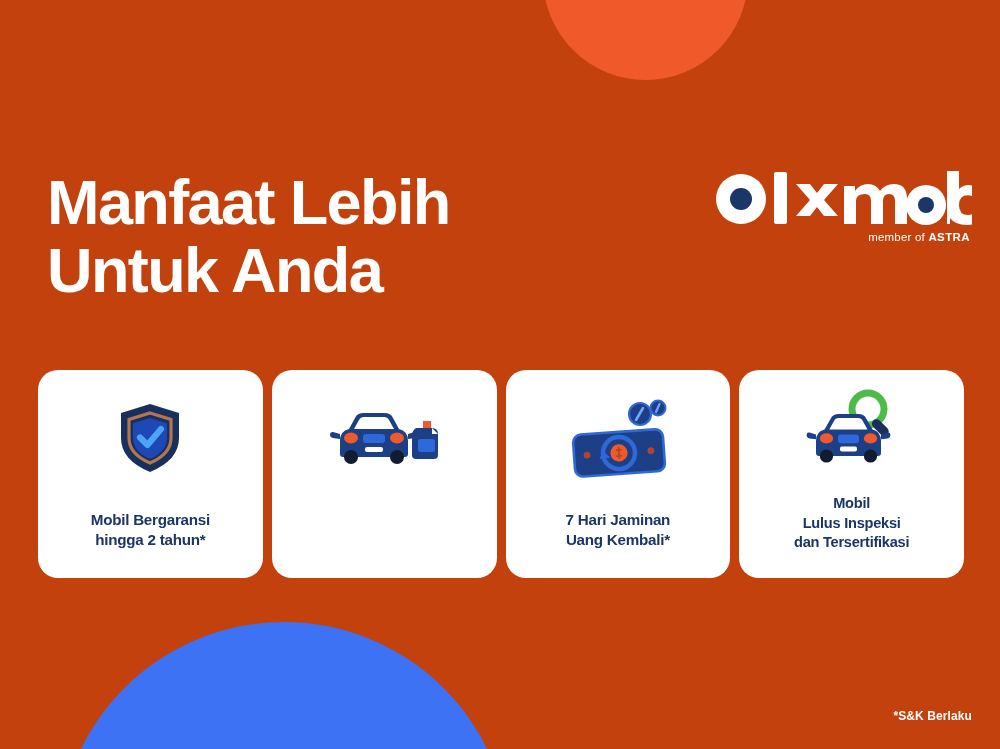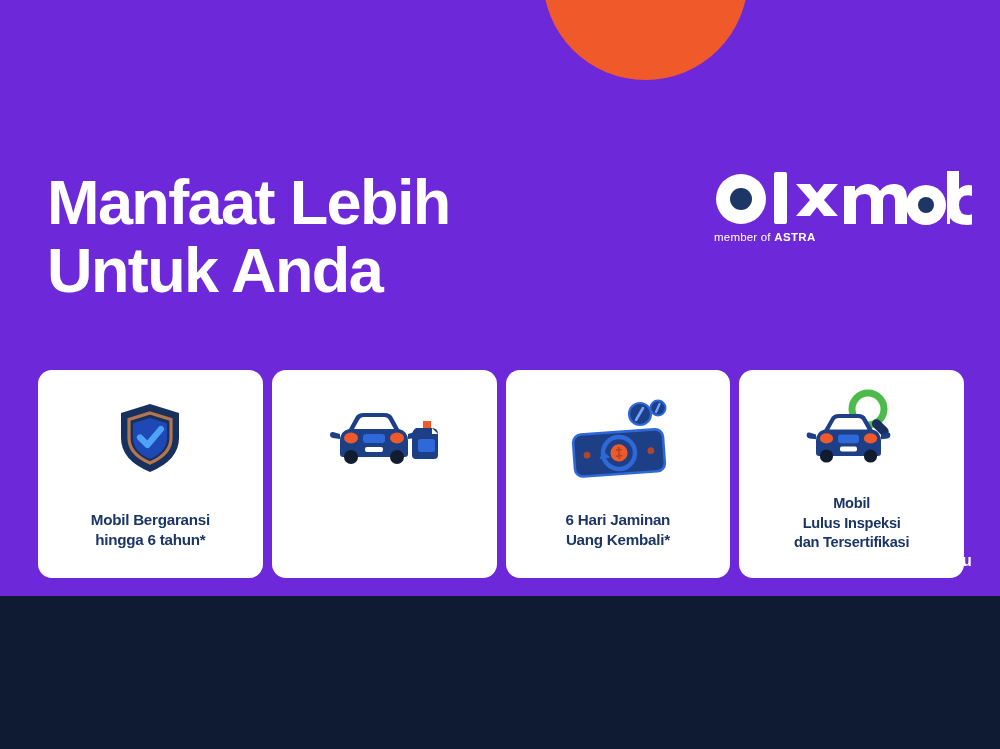--- a/index.html
+++ b/index.html
@@ -7,22 +7,22 @@
     margin: 0;
     padding: 0;
   }
   body {
     font-family: "Liberation Sans", sans-serif;
     background: #0e1b33;
   }
   .stage {
     position: relative;
     width: 1000px;
-    height: 596px;
-    background: #6d28d9;
+    height: 749px;
+    background: #c2410c;
     overflow: hidden;
     text-decoration: underline;
   }
   
   .deco-circle-orange {
     position: absolute;
     left: 543px;
     top: -125px;
     width: 205px;
     height: 205px;
@@ -49,20 +49,21 @@
     font-weight: bold;
     letter-spacing: -1.6px;
     white-space: pre-line;
     margin: 0;
   }
   
   .logo-block {
     position: absolute;
     right: 28px;
     top: 172px;
+    text-align: right;
   }
   .logo-wordmark {
     display: flex;
     align-items: center;
     justify-content: flex-end;
     height: 52px;
   }
   .logo-sub {
     color: #ffffff;
     font-size: 11.5px;
@@ -77,21 +78,21 @@
     left: 38px;
     top: 370px;
     width: 926px;
     height: 208px;
     display: flex;
     gap: 9px;
   }
   .card {
     flex: 1 1 0;
     background: #ffffff;
-    border-radius: 14px;
+    border-radius: 20px;
     display: flex;
     flex-direction: column;
     align-items: center;
     justify-content: flex-start;
     box-sizing: border-box;
     padding: 16px 8px 14px 8px;
   }
   .card-icon {
     height: 92px;
     display: flex;
@@ -111,21 +112,21 @@
     margin-bottom: 14px;
   }
   .card.c4 .card-label { font-size: 14.6px; margin-bottom: 12px; }
   .card.c4 .card-icon { height: 84px; margin-top: 2px; }
   
   .footnote {
     position: absolute;
     right: 28px;
     bottom: 26px;
     color: #ffffff;
-    font-size: 16px;
+    font-size: 12px;
     font-weight: bold;
     letter-spacing: 0.1px;
   }
 </style>
 </head>
 <body>
 
 <div class="stage">
 
   <div class="deco-circle-orange"></div>
@@ -161,21 +162,21 @@
     <div class="card c1">
       <div class="card-icon">
         <svg width="66" height="74" viewBox="0 0 66 74">
           <path d="M33 3 L62 12 L62 37 Q62 59 33 71 Q4 59 4 37 L4 12 Z" fill="#18305e"></path>
           <path d="M33 12 L54 18.5 L54 37 Q54 53 33 62 Q12 53 12 37 L12 18.5 Z" fill="none" stroke="#b4764f" stroke-width="3.2"></path>
           <path d="M33 17 L50 22.2 L50 37 Q50 50.5 33 58 Q16 50.5 16 37 L16 22.2 Z" fill="#1e48b5"></path>
           <path d="M23 36.5 L30.5 44 L44 28" fill="none" stroke="#4da3f5" stroke-width="6.2" stroke-linecap="round" stroke-linejoin="round"></path>
         </svg>
       </div>
       <div class="card-label">Mobil Bergaransi
-hingga 6 tahun*</div>
+hingga 2 tahun*</div>
     </div>
 
     <div class="card c2">
       <div class="card-icon">
         <svg width="112" height="62" viewBox="0 0 112 62">
 
           <path d="M12 34 Q12 24 21 22 L27 11 Q29 6 36 6 L56 6 Q63 6 65 11 L71 22 Q80 24 80 34 L80 47 Q80 50 77 50 L15 50 Q12 50 12 47 Z" fill="#1d3f86"></path>
           <path d="M31 13 Q32.5 10 36 10 L56 10 Q59.5 10 61 13 L66 22 L26 22 Z" fill="#ffffff"></path>
 
           <path d="M12 27 L5 25 Q2 24.5 2 27.5 Q2 30.5 5 31 L12 32 Z" fill="#1d3f86"></path>
@@ -212,21 +213,21 @@
             <circle cx="21" cy="55" r="3.4" fill="#b1452c"></circle>
             <circle cx="85" cy="55" r="3.4" fill="#b1452c"></circle>
 
             <circle cx="53" cy="55" r="16" fill="none" stroke="#2f68d8" stroke-width="4.5"></circle>
             <path d="M37 52 L33 60 L44 59 Z" fill="#2f68d8"></path>
             <circle cx="53" cy="55" r="8.6" fill="#f05a2a"></circle>
             <path d="M53 49 L53 61 M50 52 L56 52 M50 58 L56 58" stroke="#b1452c" stroke-width="1.7"></path>
           </g>
         </svg>
       </div>
-      <div class="card-label">6 Hari Jaminan
+      <div class="card-label">7 Hari Jaminan
 Uang Kembali*</div>
     </div>
 
     <div class="card c4">
       <div class="card-icon">
         <svg width="96" height="84" viewBox="0 0 96 84">
 
           <circle cx="64" cy="21" r="16" fill="none" stroke="#4cbb4c" stroke-width="7"></circle>
           <rect x="72" y="30" width="9" height="20" rx="4.5" transform="rotate(-45 76 40)" fill="#19305c"></rect>
 

